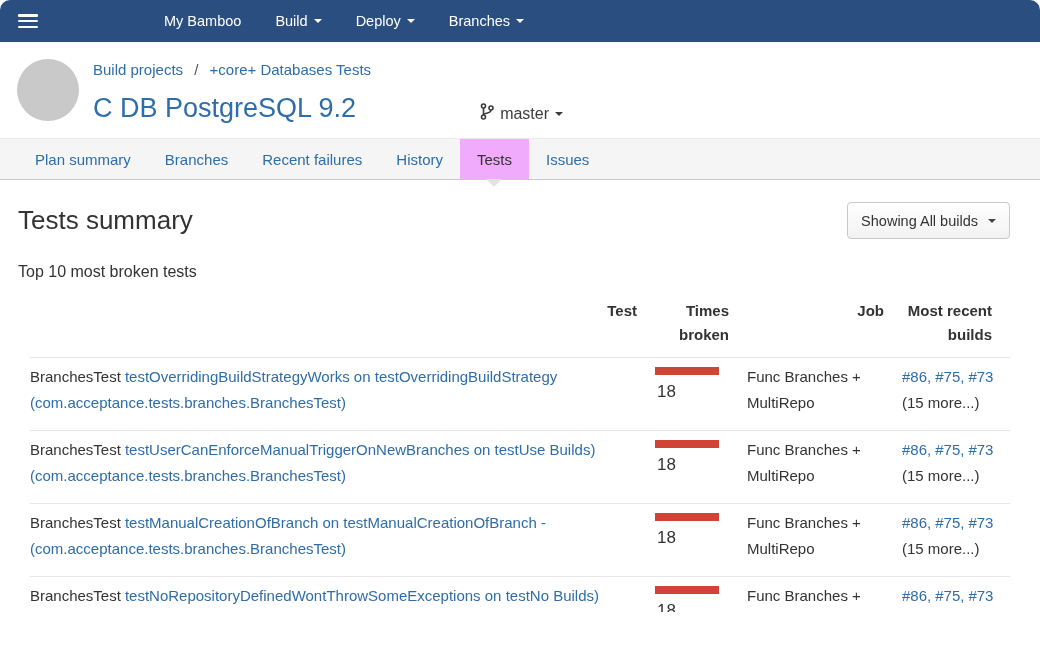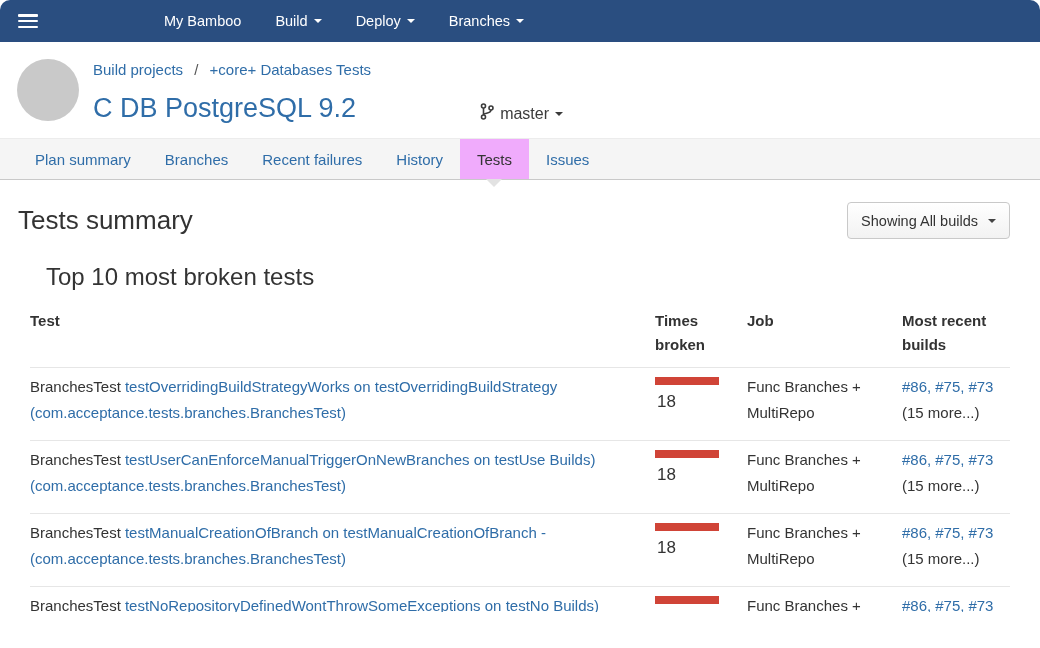--- a/index.html
+++ b/index.html
@@ -111,30 +111,29 @@
   .filter-button {
     display: flex; align-items: center; gap: 10px;
     border: 1px solid #c9c9c9; border-radius: 4px;
     background: linear-gradient(#ffffff, #f2f2f2);
     height: 37px; padding: 0 13px;
     font-size: 14.5px; color: #333;
     cursor: pointer;
   }
   .filter-button .caret-down { border-top-color: #444; }
   .section-title {
-    font-size: 24px; font-weight: 400; color: #333;
+    font-size: 16px; font-weight: 400; color: #333;
     padding: 24px 20px 6px 18px;
-    margin-left: 28px;
   }
 
   
   .broken-table { margin: 0 30px; font-size: 15px; }
   .trow, .thead-row { display: flex; }
   .thead-row { padding: 12px 0 10px 0; }
-  .thead-row .cell { font-weight: 700; color: #333; line-height: 24px; }
+  .thead-row .cell { font-weight: 700; color: #333; line-height: 24px; text-align: right; }
   .trow { border-top: 1px solid #e6e6e6; padding: 6px 0 14px 0; }
   .cell { padding-right: 18px; }
   .c-test   { width: 625px; flex: none; line-height: 26px; }
   .c-times  { width: 92px;  flex: none; }
   .c-job    { width: 155px; flex: none; line-height: 26px; }
   .c-builds { flex: 1; line-height: 26px; }
   .c-test .prefix { color: #333; margin-right: 4px; }
   .c-test a, .c-builds a { color: #2f6da8; text-decoration: none; cursor: pointer; }
   .bar {
     width: 64px; height: 8px;

